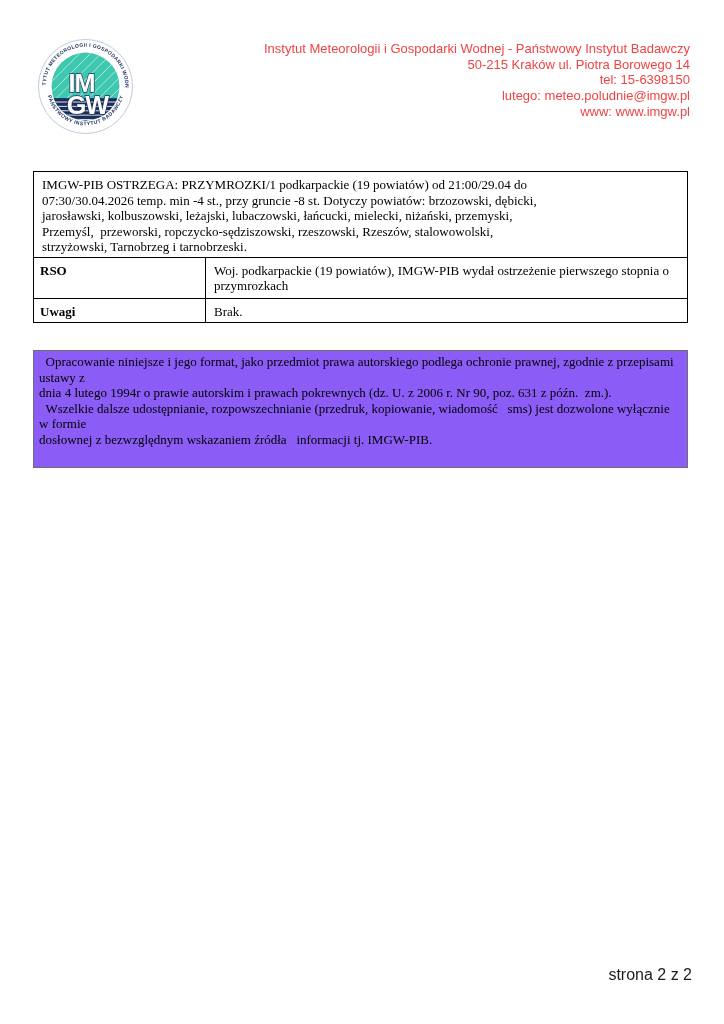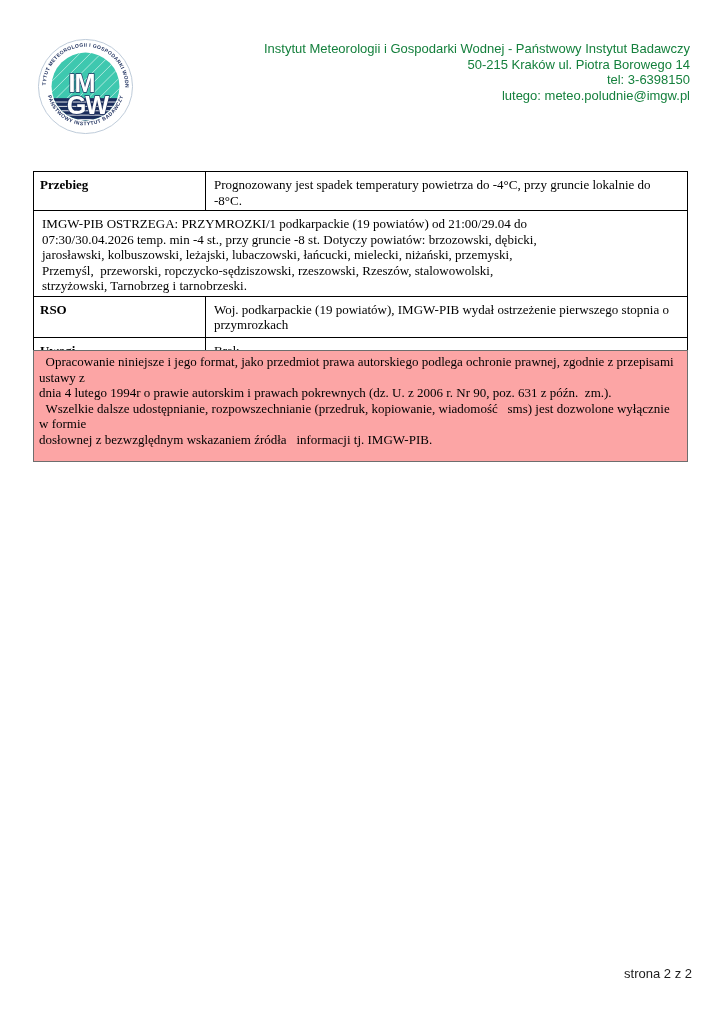--- a/index.html
+++ b/index.html
@@ -16,21 +16,21 @@
   
   .logo-wrap {
     position:absolute; left:37px; top:38px;
     width:97px; height:97px;
   }
   .header-text {
     position:absolute; top:41px; right:34px;
     text-align:right;
     font-family:"Liberation Sans", sans-serif;
     font-size:13px; line-height:15.7px;
-    color:#15803d;
+    color:#ef4444;
   }
   .header-text .bold { font-weight:bold; }
 
   
   .doc-table {
     position:absolute; left:33px; top:171px; width:655px;
     border:1px solid #000;
     font-size:13px; line-height:15.5px;
     box-sizing:border-box;
   }
@@ -50,33 +50,33 @@
     box-sizing:border-box;
   }
   .row-przebieg { min-height:28px; }
   .row-sms      { min-height:83px; }
   .row-rso      { min-height:40px; }
   .row-uwagi    { min-height:21px; }
 
   
   .copyright-box {
     position:absolute; left:33px; top:350px; width:655px;
-    background:#fca5a5;
+    background:#8b5cf6;
     border:1px solid #6E6E6E;
-    padding:3px 6px 13px 5px;
+    padding:3px 6px 19px 5px;
     box-sizing:border-box;
     font-size:13px; line-height:15.6px;
     white-space:pre-wrap;
   }
 
   
   .page-number {
     position:absolute; top:966px; right:32px;
     font-family:"Liberation Sans", sans-serif;
-    font-size:13px; color:#1c1c1c;margin-left:32px;
+    font-size:16px; color:#1c1c1c;margin-left:32px;
   }
 </style>
 </head>
 <body>
 
 <div class="page">
 
   <div class="logo-wrap">
     <svg viewBox="0 0 100 100" width="97" height="97">
       <defs>
@@ -118,29 +118,26 @@
         <textPath href="#arcBot" startOffset="50%" text-anchor="middle">PAŃSTWOWY INSTYTUT BADAWCZY</textPath>
       </text>
       <text x="46" y="56" text-anchor="middle" font-family="Liberation Sans, sans-serif" font-weight="bold" font-size="26" fill="#ffffff" stroke="#1B2D5C" stroke-width="1.4" paint-order="stroke" letter-spacing="-1">IM</text>
       <text x="52" y="78" text-anchor="middle" font-family="Liberation Sans, sans-serif" font-weight="bold" font-size="26" fill="#ffffff" stroke="#1B2D5C" stroke-width="1.4" paint-order="stroke" letter-spacing="-1">GW</text>
     </svg>
   </div>
 
   <div class="header-text">
     <div>Instytut Meteorologii i Gospodarki Wodnej - Państwowy Instytut Badawczy</div>
     <div>50-215 Kraków ul. Piotra Borowego 14</div>
-    <div>tel: 3-6398150</div>
+    <div>tel: 15-6398150</div>
     <div>lutego: meteo.poludnie@imgw.pl</div>
+    <div>www: www.imgw.pl</div>
   </div>
 
   <div class="doc-table">
-    <div class="trow row-przebieg">
-      <div class="tlabel">Przebieg</div>
-      <div class="tvalue">Prognozowany jest spadek temperatury powietrza do -4°C, przy gruncie lokalnie do -8°C.</div>
-    </div>
     <div class="trow row-sms">
       <div class="tvalue">IMGW-PIB OSTRZEGA: PRZYMROZKI/1 podkarpackie (19 powiatów) od 21:00/29.04 do
 07:30/30.04.2026 temp. min -4 st., przy gruncie -8 st. Dotyczy powiatów: brzozowski, dębicki,
 jarosławski, kolbuszowski, leżajski, lubaczowski, łańcucki, mielecki, niżański, przemyski,
 Przemyśl,  przeworski, ropczycko-sędziszowski, rzeszowski, Rzeszów, stalowowolski,
 strzyżowski, Tarnobrzeg i tarnobrzeski.</div>
     </div>
     <div class="trow row-rso">
       <div class="tlabel">RSO</div>
       <div class="tvalue">Woj. podkarpackie (19 powiatów), IMGW-PIB wydał ostrzeżenie pierwszego stopnia o

